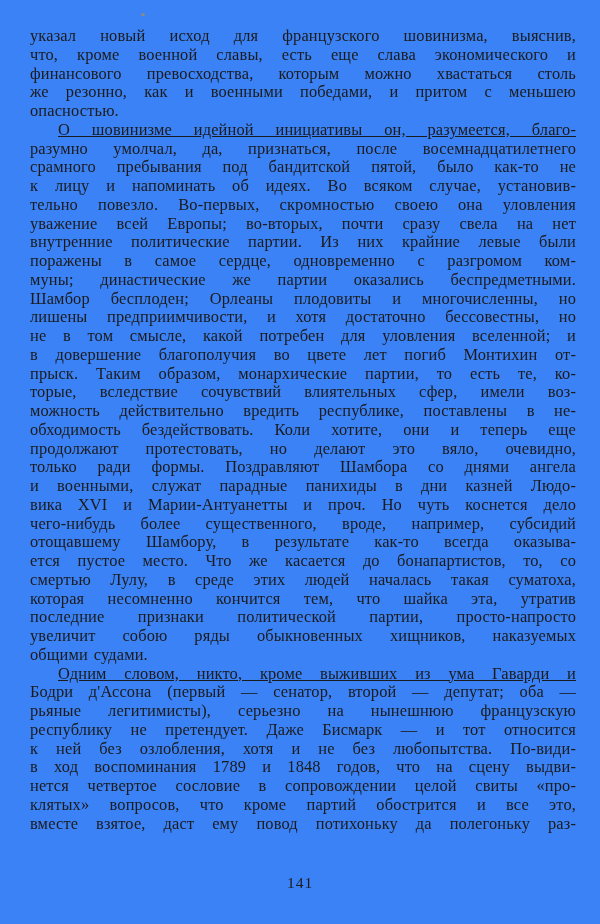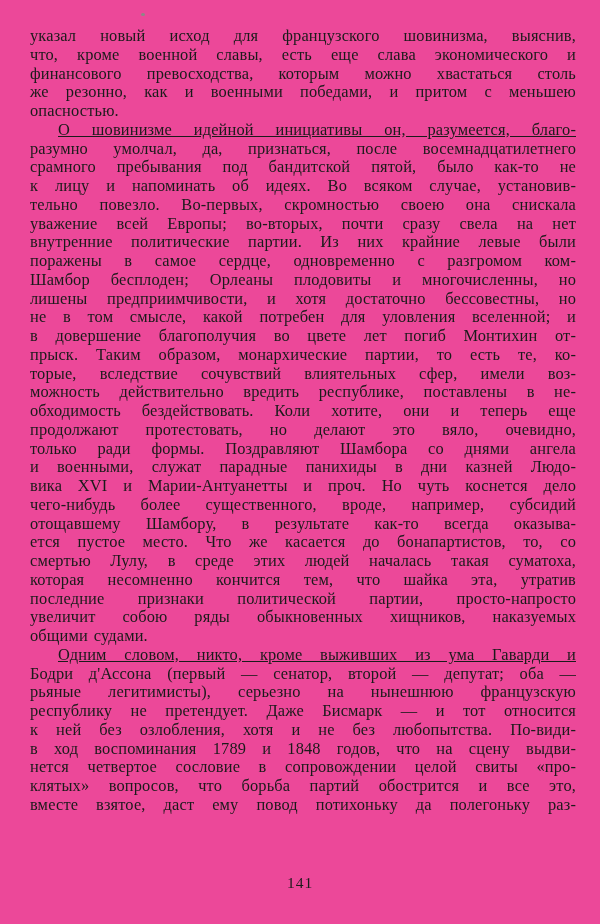--- a/index.html
+++ b/index.html
@@ -5,21 +5,21 @@
   html, body {
     margin: 0;
     padding: 0;
     background: #e9e7e2;
   }
   .page {
     position: relative;
     width: 600px;
     height: 924px;
     margin: 0 auto;
-    background: #ec4899;
+    background: #3b82f6;
     overflow: hidden;
     font-family: "Liberation Serif", "DejaVu Serif", serif;
     color: #1b1b1b;
   }
   .speck {
     position: absolute;
     left: 141px;
     top: 13px;
     width: 4px;
     height: 3px;
@@ -71,24 +71,25 @@
         <div class="line">что, кроме военной славы, есть еще слава экономического и</div>
         <div class="line">финансового превосходства, которым можно хвастаться столь</div>
         <div class="line">же резонно, как и военными победами, и притом с меньшею</div>
         <div class="line para-end">опасностью.</div>
       </div>
       <div>
         <div class="line indent">О шовинизме идейной инициативы он, разумеется, благо-</div>
         <div class="line">разумно умолчал, да, признаться, после восемнадцатилетнего</div>
         <div class="line">срамного пребывания под бандитской пятой, было как-то не</div>
         <div class="line">к лицу и напоминать об идеях. Во всяком случае, установив-</div>
-        <div class="line">тельно повезло. Во-первых, скромностью своею она снискала</div>
+        <div class="line">тельно повезло. Во-первых, скромностью своею она уловления</div>
         <div class="line">уважение всей Европы; во-вторых, почти сразу свела на нет</div>
         <div class="line">внутренние политические партии. Из них крайние левые были</div>
         <div class="line">поражены в самое сердце, одновременно с разгромом ком-</div>
+        <div class="line">муны; династические же партии оказались беспредметными.</div>
         <div class="line">Шамбор бесплоден; Орлеаны плодовиты и многочисленны, но</div>
         <div class="line">лишены предприимчивости, и хотя достаточно бессовестны, но</div>
         <div class="line">не в том смысле, какой потребен для уловления вселенной; и</div>
         <div class="line">в довершение благополучия во цвете лет погиб Монтихин от-</div>
         <div class="line">прыск. Таким образом, монархические партии, то есть те, ко-</div>
         <div class="line">торые, вследствие сочувствий влиятельных сфер, имели воз-</div>
         <div class="line">можность действительно вредить республике, поставлены в не-</div>
         <div class="line">обходимость бездействовать. Коли хотите, они и теперь еще</div>
         <div class="line">продолжают протестовать, но делают это вяло, очевидно,</div>
         <div class="line">только ради формы. Поздравляют Шамбора со днями ангела</div>
@@ -104,18 +105,18 @@
         <div class="line para-end">общими судами.</div>
       </div>
       <div>
         <div class="line indent">Одним словом, никто, кроме выживших из ума Гаварди и</div>
         <div class="line">Бодри д'Ассона (первый — сенатор, второй — депутат; оба —</div>
         <div class="line">рьяные легитимисты), серьезно на нынешнюю французскую</div>
         <div class="line">республику не претендует. Даже Бисмарк — и тот относится</div>
         <div class="line">к ней без озлобления, хотя и не без любопытства. По-види-</div>
         <div class="line">в ход воспоминания 1789 и 1848 годов, что на сцену выдви-</div>
         <div class="line">нется четвертое сословие в сопровождении целой свиты «про-</div>
-        <div class="line">клятых» вопросов, что борьба партий обострится и все это,</div>
+        <div class="line">клятых» вопросов, что кроме партий обострится и все это,</div>
         <div class="line">вместе взятое, даст ему повод потихоньку да полегоньку раз-</div>
       </div>
     </div>
   <div class="page-number">141</div>
 </div>
 
 </body></html>

